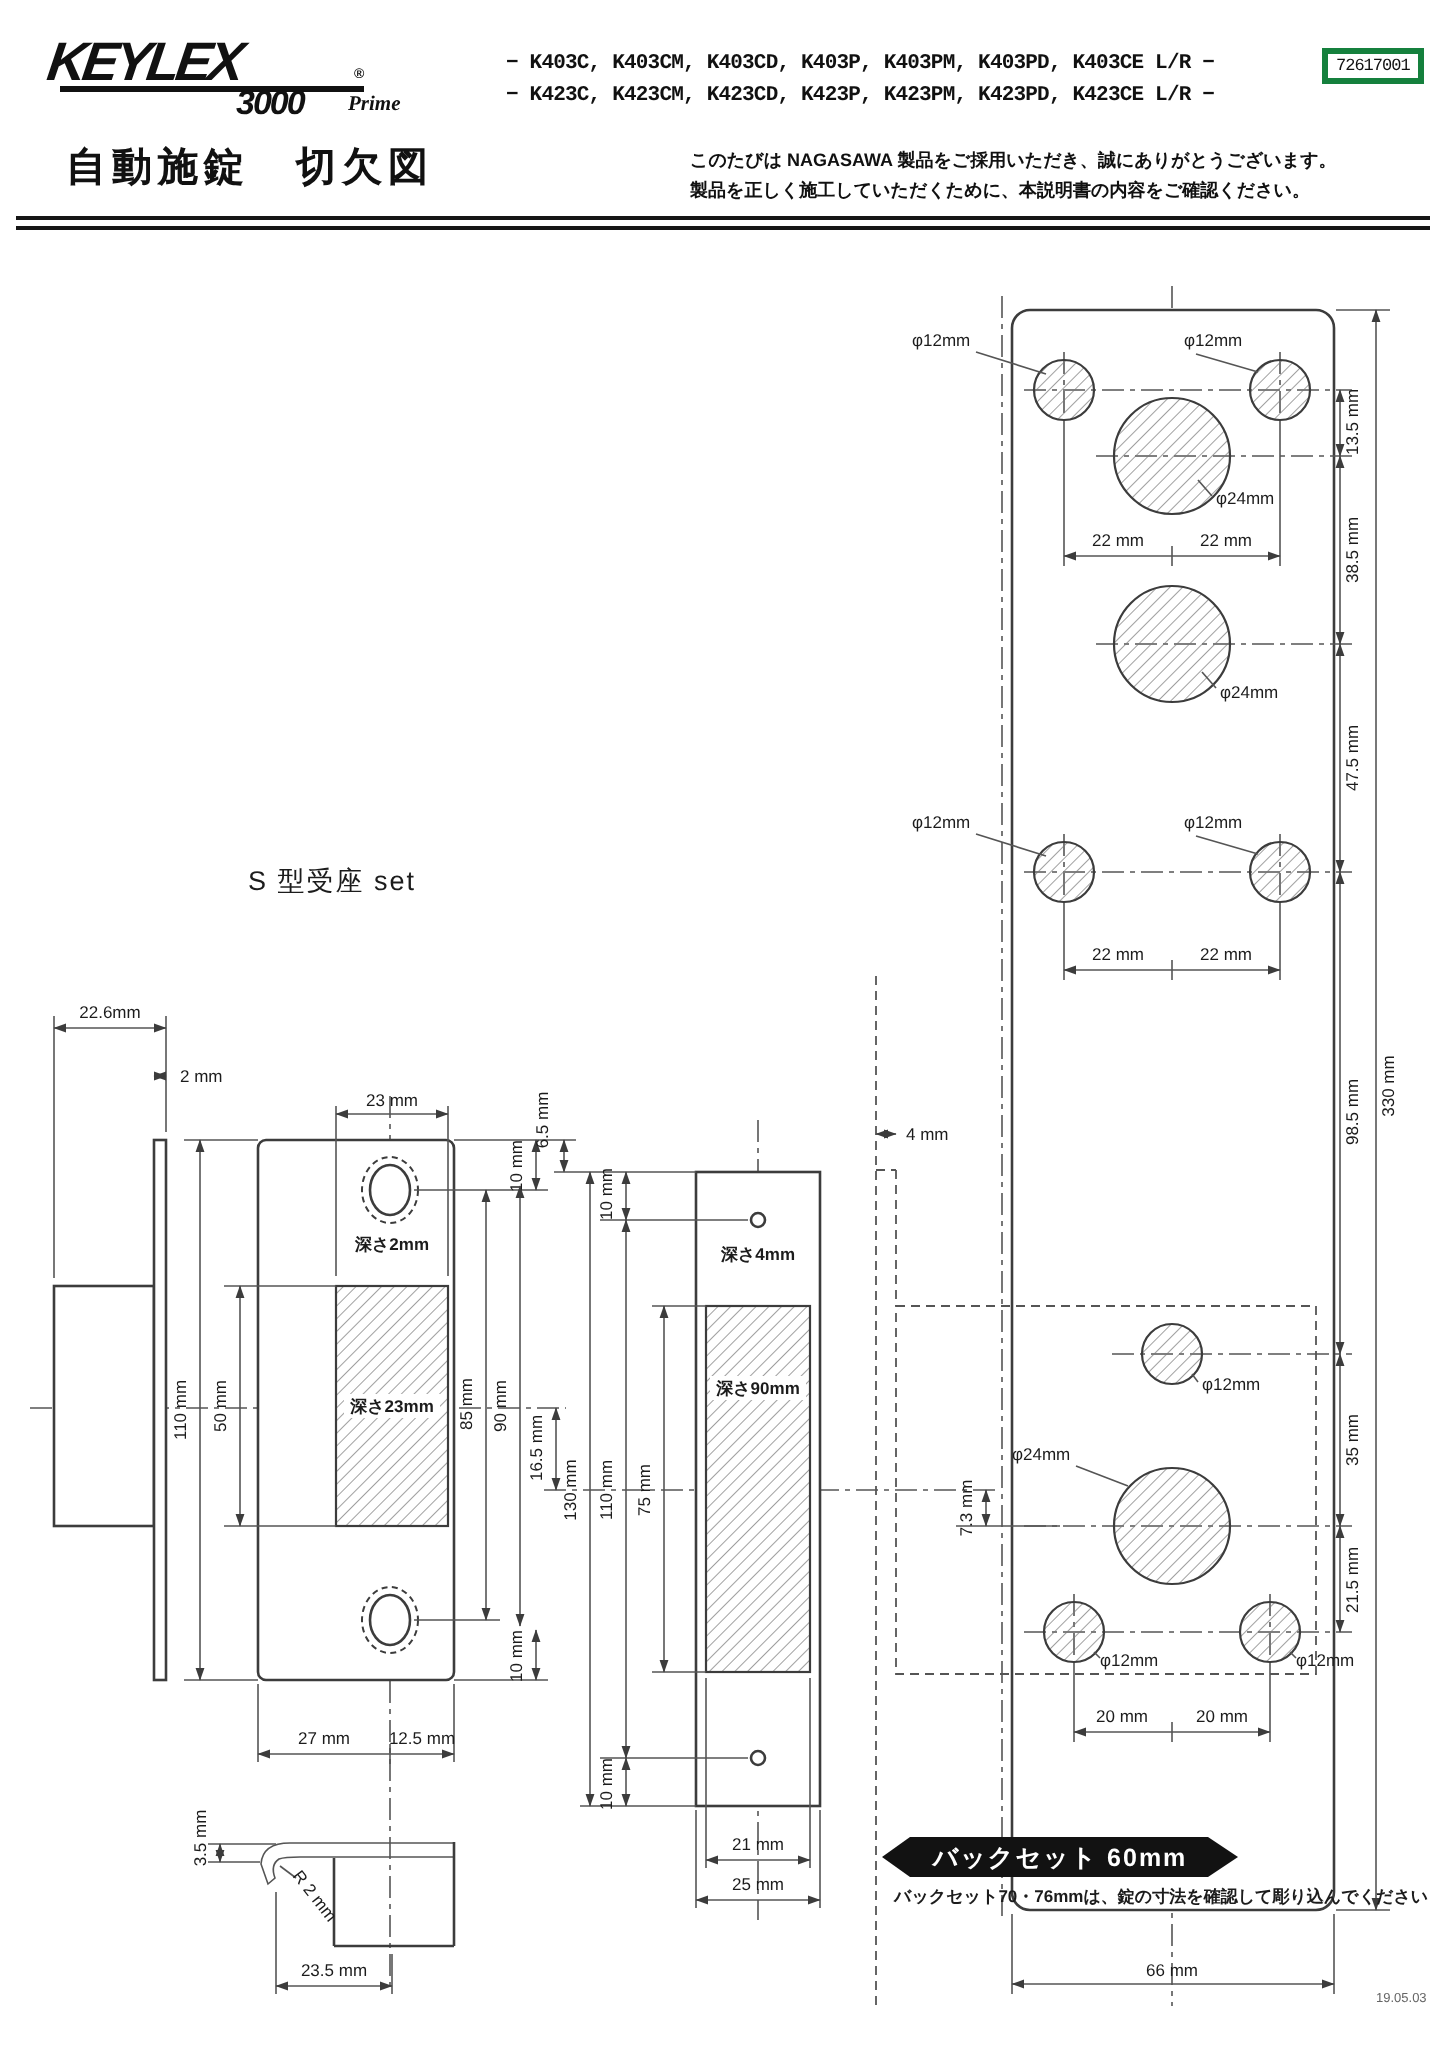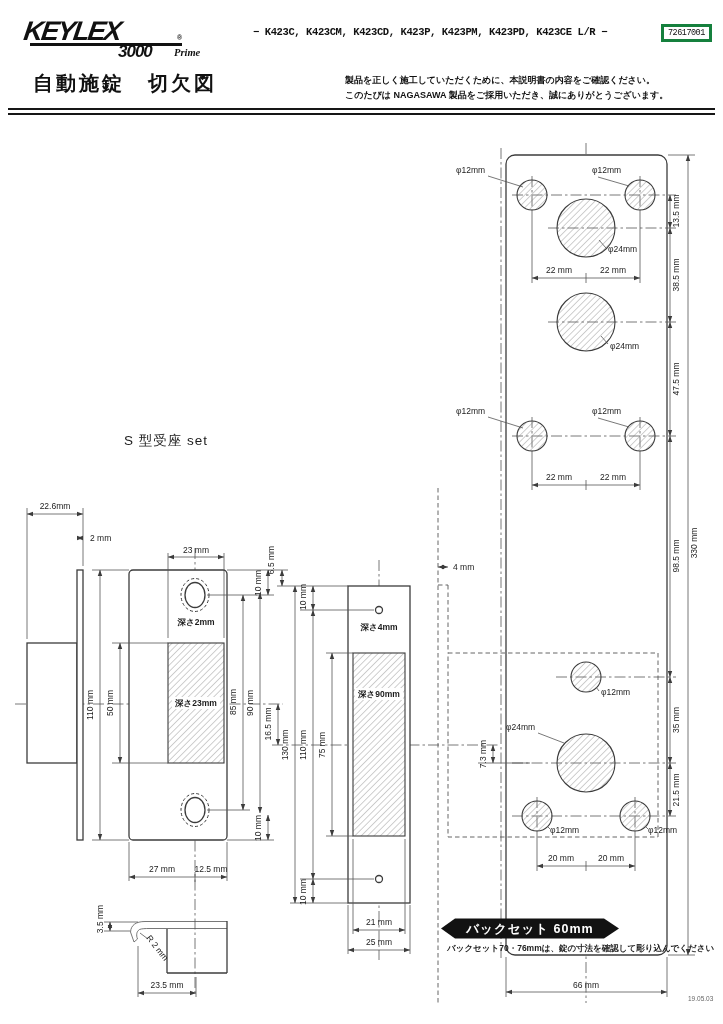--- a/index.html
+++ b/index.html
@@ -44,30 +44,31 @@
 
 <div class="hdr logo">
   <span class="lx-brand">KEYLEX</span>
   <span class="lx-rule"></span>
   <span class="lx-series">3000</span>
   <span class="lx-reg">®</span>
   <span class="lx-suffix">Prime</span>
 </div>
 
 <div class="hdr models">
+  <div>− K403C, K403CM, K403CD, K403P, K403PM, K403PD, K403CE L/R −</div>
   <div>− K423C, K423CM, K423CD, K423P, K423PM, K423PD, K423CE L/R −</div>
 </div>
 
 <div class="hdr docnum">72617001</div>
 
 <div class="hdr title">自動施錠　切欠図</div>
 
 <div class="hdr greet">
+  <div>このたびは NAGASAWA 製品をご採用いただき、誠にありがとうございます。</div>
   <div>製品を正しく施工していただくために、本説明書の内容をご確認ください。</div>
-  <div>このたびは NAGASAWA 製品をご採用いただき、誠にありがとうございます。</div>
 </div>
 
 <div class="hdr rule2"></div>
 
 <svg width="723" height="1024" viewBox="0 0 723 1024">
   <defs>
     <pattern id="ht" patternUnits="userSpaceOnUse" width="4.5" height="4.5" patternTransform="rotate(45)">
       <line x1="0" y1="0" x2="0" y2="4.5" stroke="#777" stroke-width="0.7"></line>
     </pattern>
     <marker id="a" viewBox="0 0 10 10" refX="9.5" refY="5" markerWidth="8" markerHeight="8" orient="auto-start-reverse">

